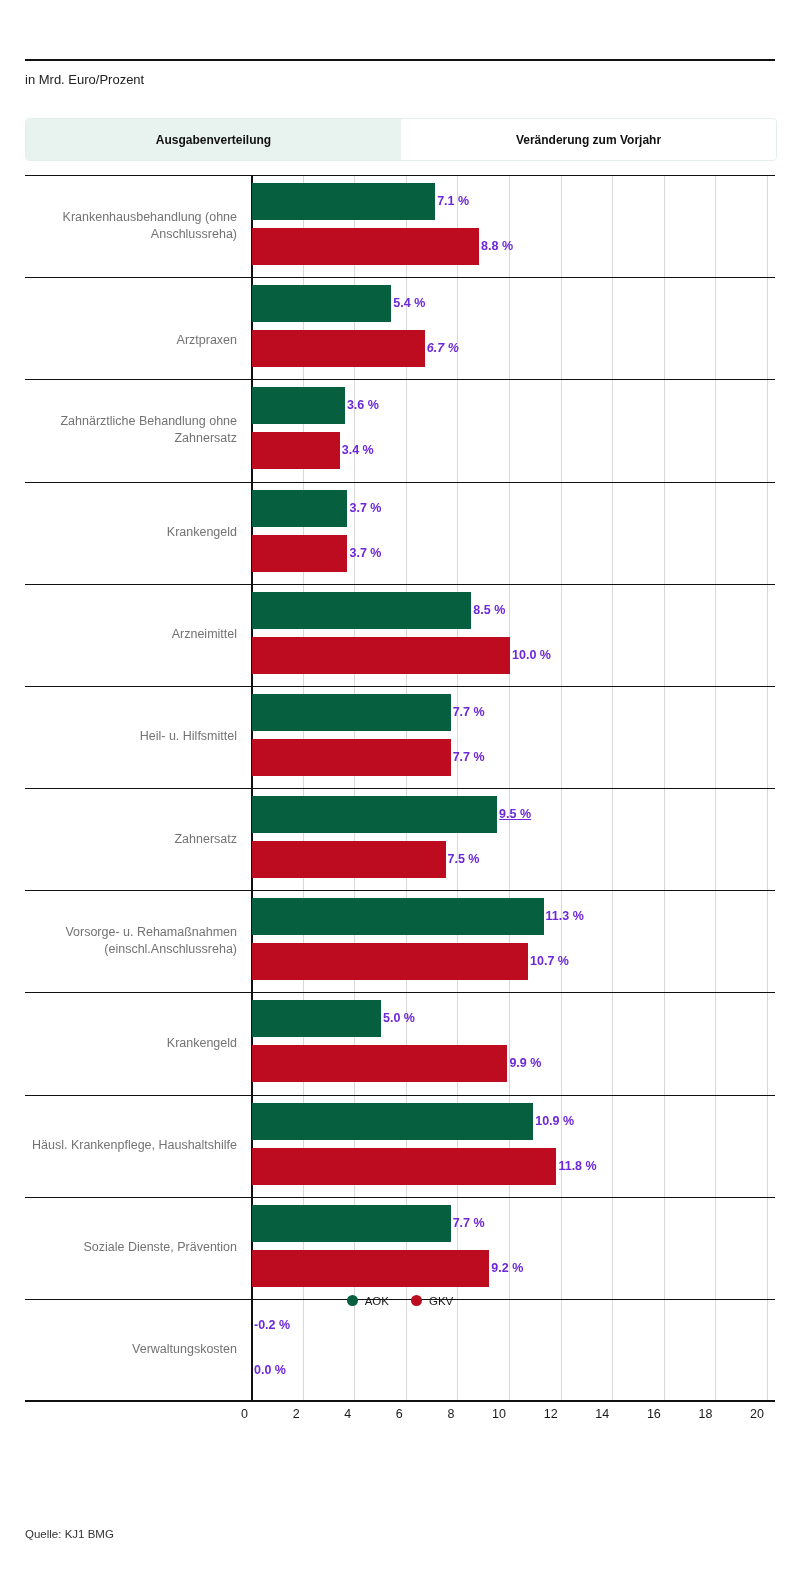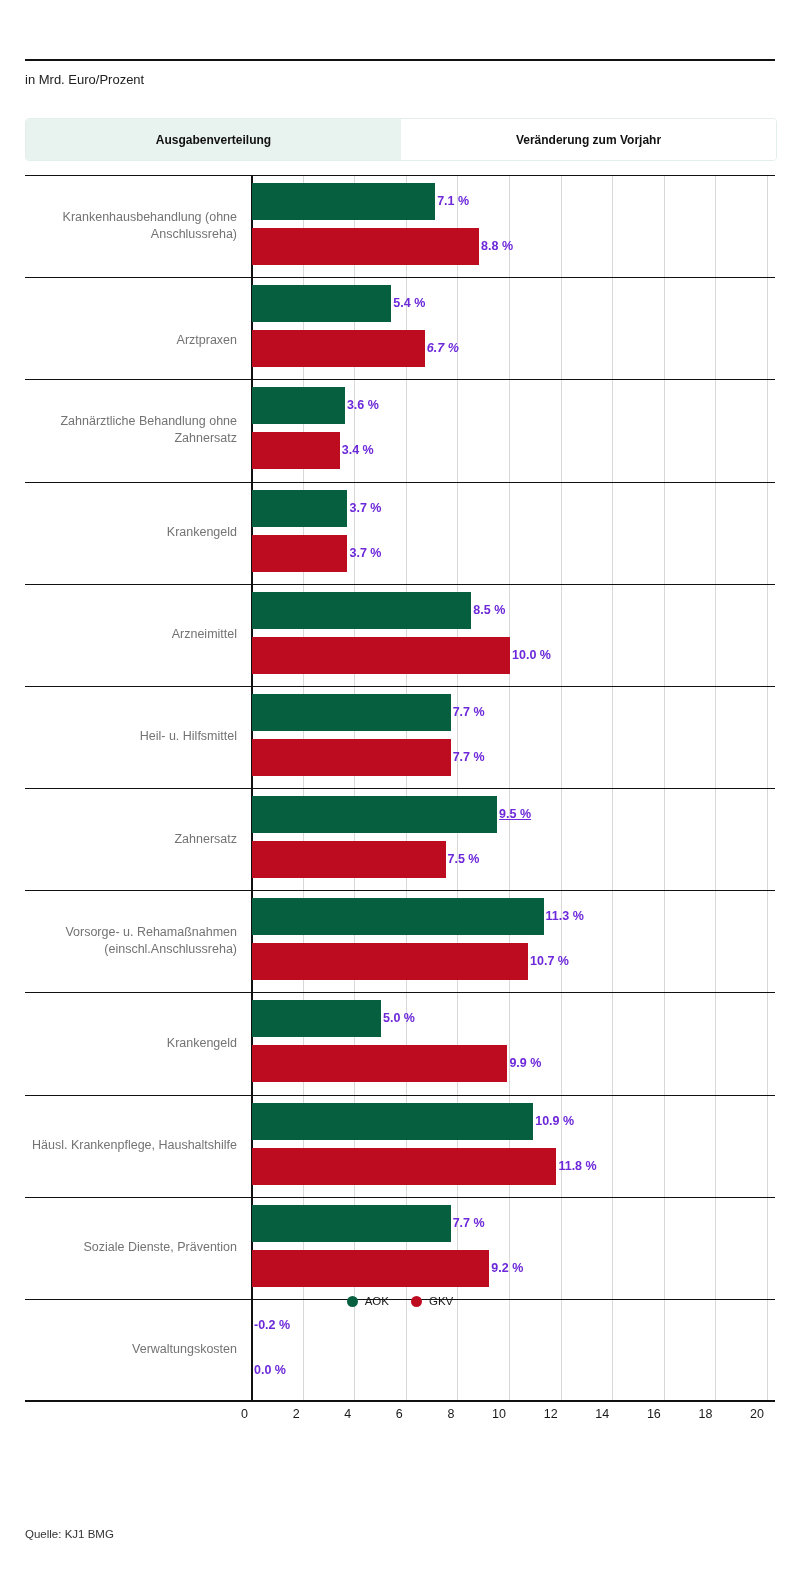--- a/index.html
+++ b/index.html
@@ -71,21 +71,21 @@
 
   .baseline{
     position:absolute;left:0;right:0;bottom:49px;height:1px;background:#111111;
   }
 
   
   .legend{
     position:absolute;left:0;right:0;top:1290px;height:22px;
     display:flex;align-items:center;justify-content:center;gap:22px;
   }
-  .legend-item{display:flex;align-items:flex-end;gap:7px;}
+  .legend-item{display:flex;align-items:flex-start;gap:7px;}
   .legend-dot{width:11px;height:11px;border-radius:50%;display:block;}
   .legend-label{font-size:11.5px;color:#1a1a1a;}
 
   
   .source{
     position:absolute;left:25px;top:1528px;font-size:11.5px;color:#333333;
   }
 </style>
 </head>
 <body>

